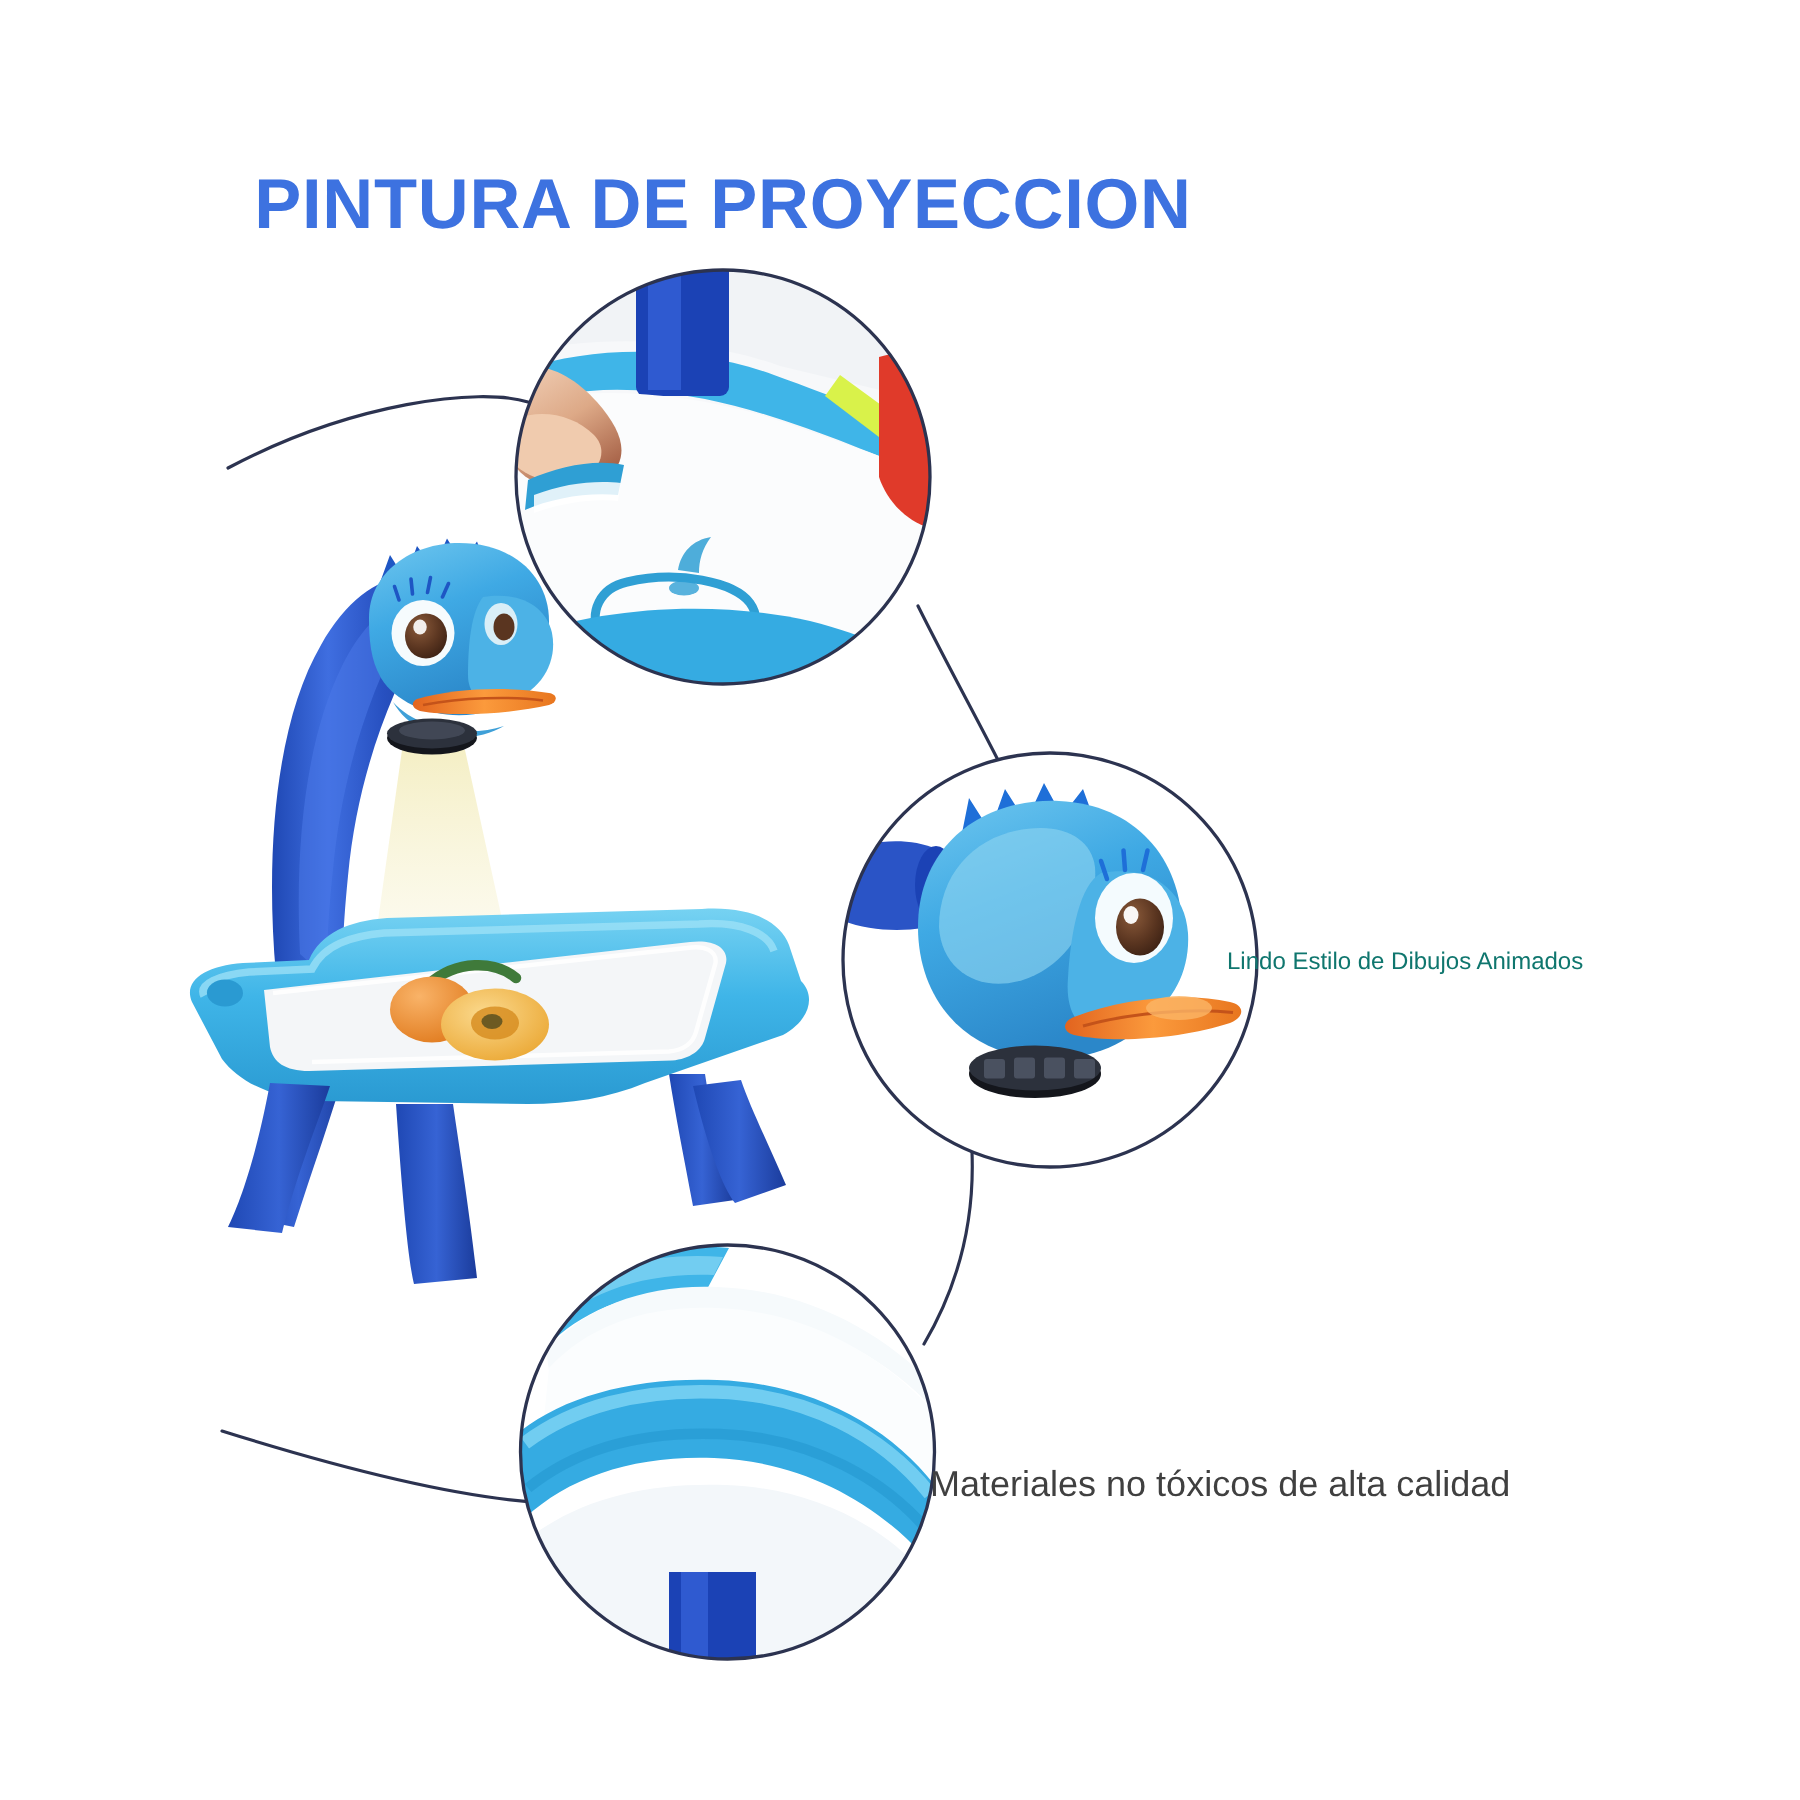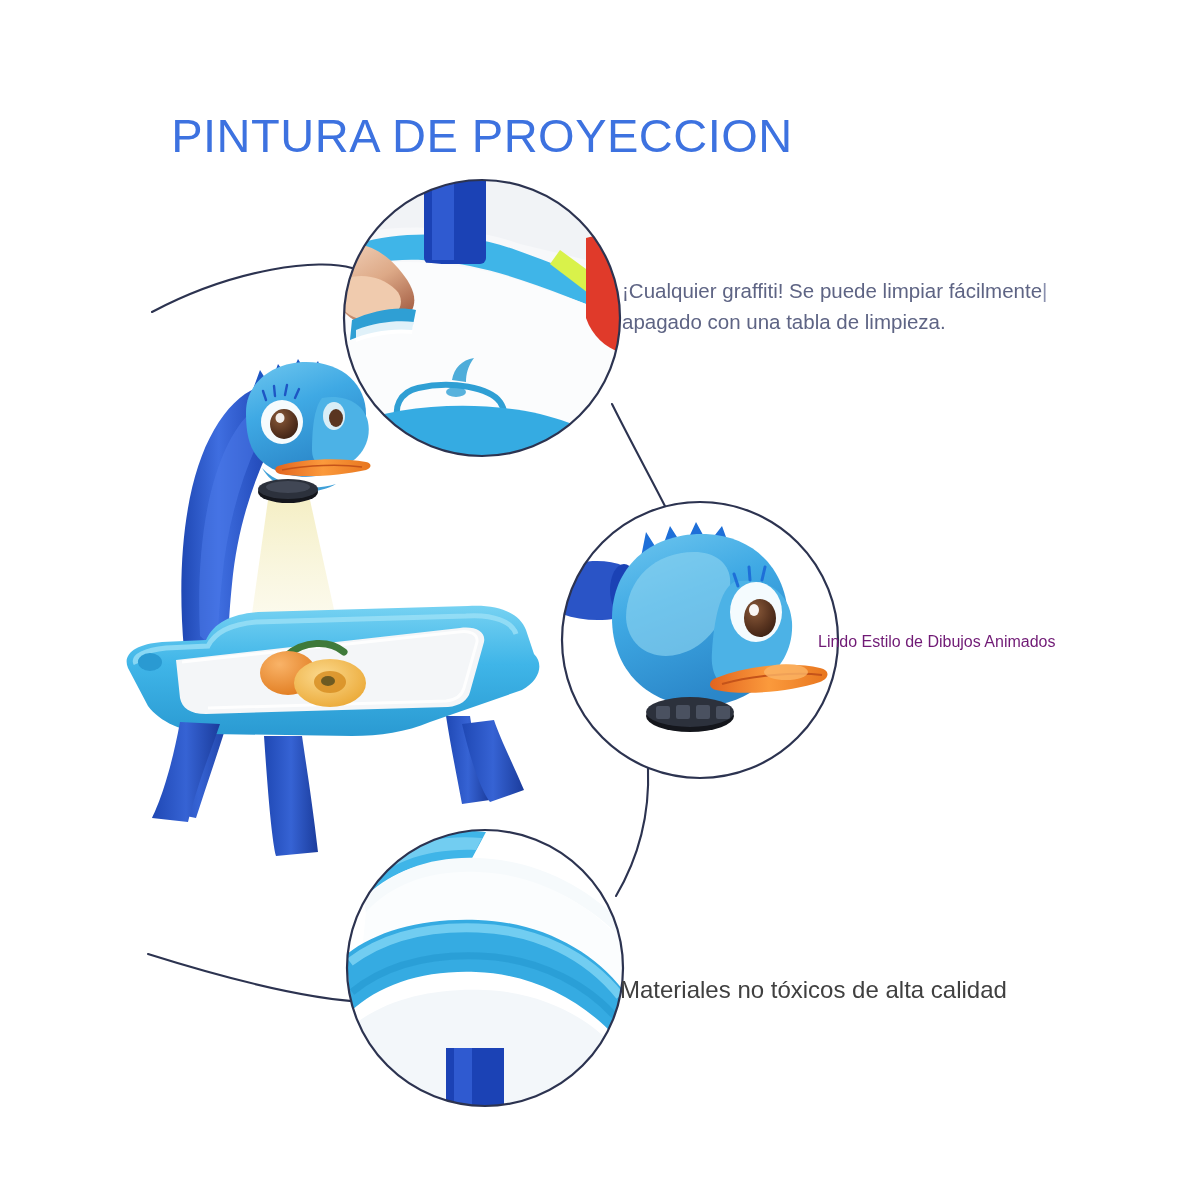--- a/index.html
+++ b/index.html
@@ -6,33 +6,33 @@
   html,body{margin:0;padding:0;background:#ffffff;}
   body{
     width:1200px;height:1200px;overflow:hidden;position:relative;
     font-family:"Liberation Sans","DejaVu Sans",sans-serif;
   }
   .stage{position:absolute;inset:0;background:#ffffff;}
 
   
   .title{
     position:absolute;left:0;top:108px;width:964px;text-align:center;
-    font-size:47px;letter-spacing:.5px;color:#3d72e0;font-weight:400;
+    font-size:47px;letter-spacing:.5px;color:#3d72e0;font-weight:700;
     white-space:nowrap;
   }
 
   
   .art{position:absolute;left:0;top:0;width:1200px;height:1200px;}
 
   
   .cap{position:absolute;color:#5e6484;line-height:1.33;white-space:nowrap;}
   .cap-1{left:622px;top:277px;font-size:20.5px;}
   .cap-1 .l2{display:block;margin-top:4px;}
   .cap-1 .bar{color:#8a90ae;}
-  .cap-2{left:818px;top:631px;font-size:16px;color:#701a75;}
+  .cap-2{left:818px;top:631px;font-size:16px;color:#0f766e;}
   .cap-3{left:620px;top:974px;font-size:24px;color:#404040;}
 </style>
 </head>
 <body>
 
 <div class="stage">
 
   <div class="title">PINTURA DE PROYECCION</div>
 
   <svg class="art" viewBox="0 0 1200 1200">
@@ -297,22 +297,18 @@
         <path d="M347,1030 C382,1000 430,988 484,990 C544,992 596,1020 623,1058
                  L623,1106 L347,1106 Z" fill="#f3f7fa"></path>
 
         <rect x="446" y="1048" width="58" height="58" fill="#1b42b5"></rect>
         <rect x="454" y="1048" width="18" height="58" fill="#3e6ae2" opacity="0.6"></rect>
       </g>
       <circle cx="485" cy="968" r="138" fill="none" stroke="#2c3350" stroke-width="2.2"></circle>
     </g>
   </svg>
 
-  <div class="cap cap-1">
-    <span>¡Cualquier graffiti! Se puede limpiar fácilmente</span><span class="bar">|</span>
-    <span class="l2">apagado con una tabla de limpieza.</span>
-  </div>
 
   <div class="cap cap-2">Lindo Estilo de Dibujos Animados</div>
 
   <div class="cap cap-3">Materiales no tóxicos de alta calidad</div>
 
 </div>
 
 </body></html>

